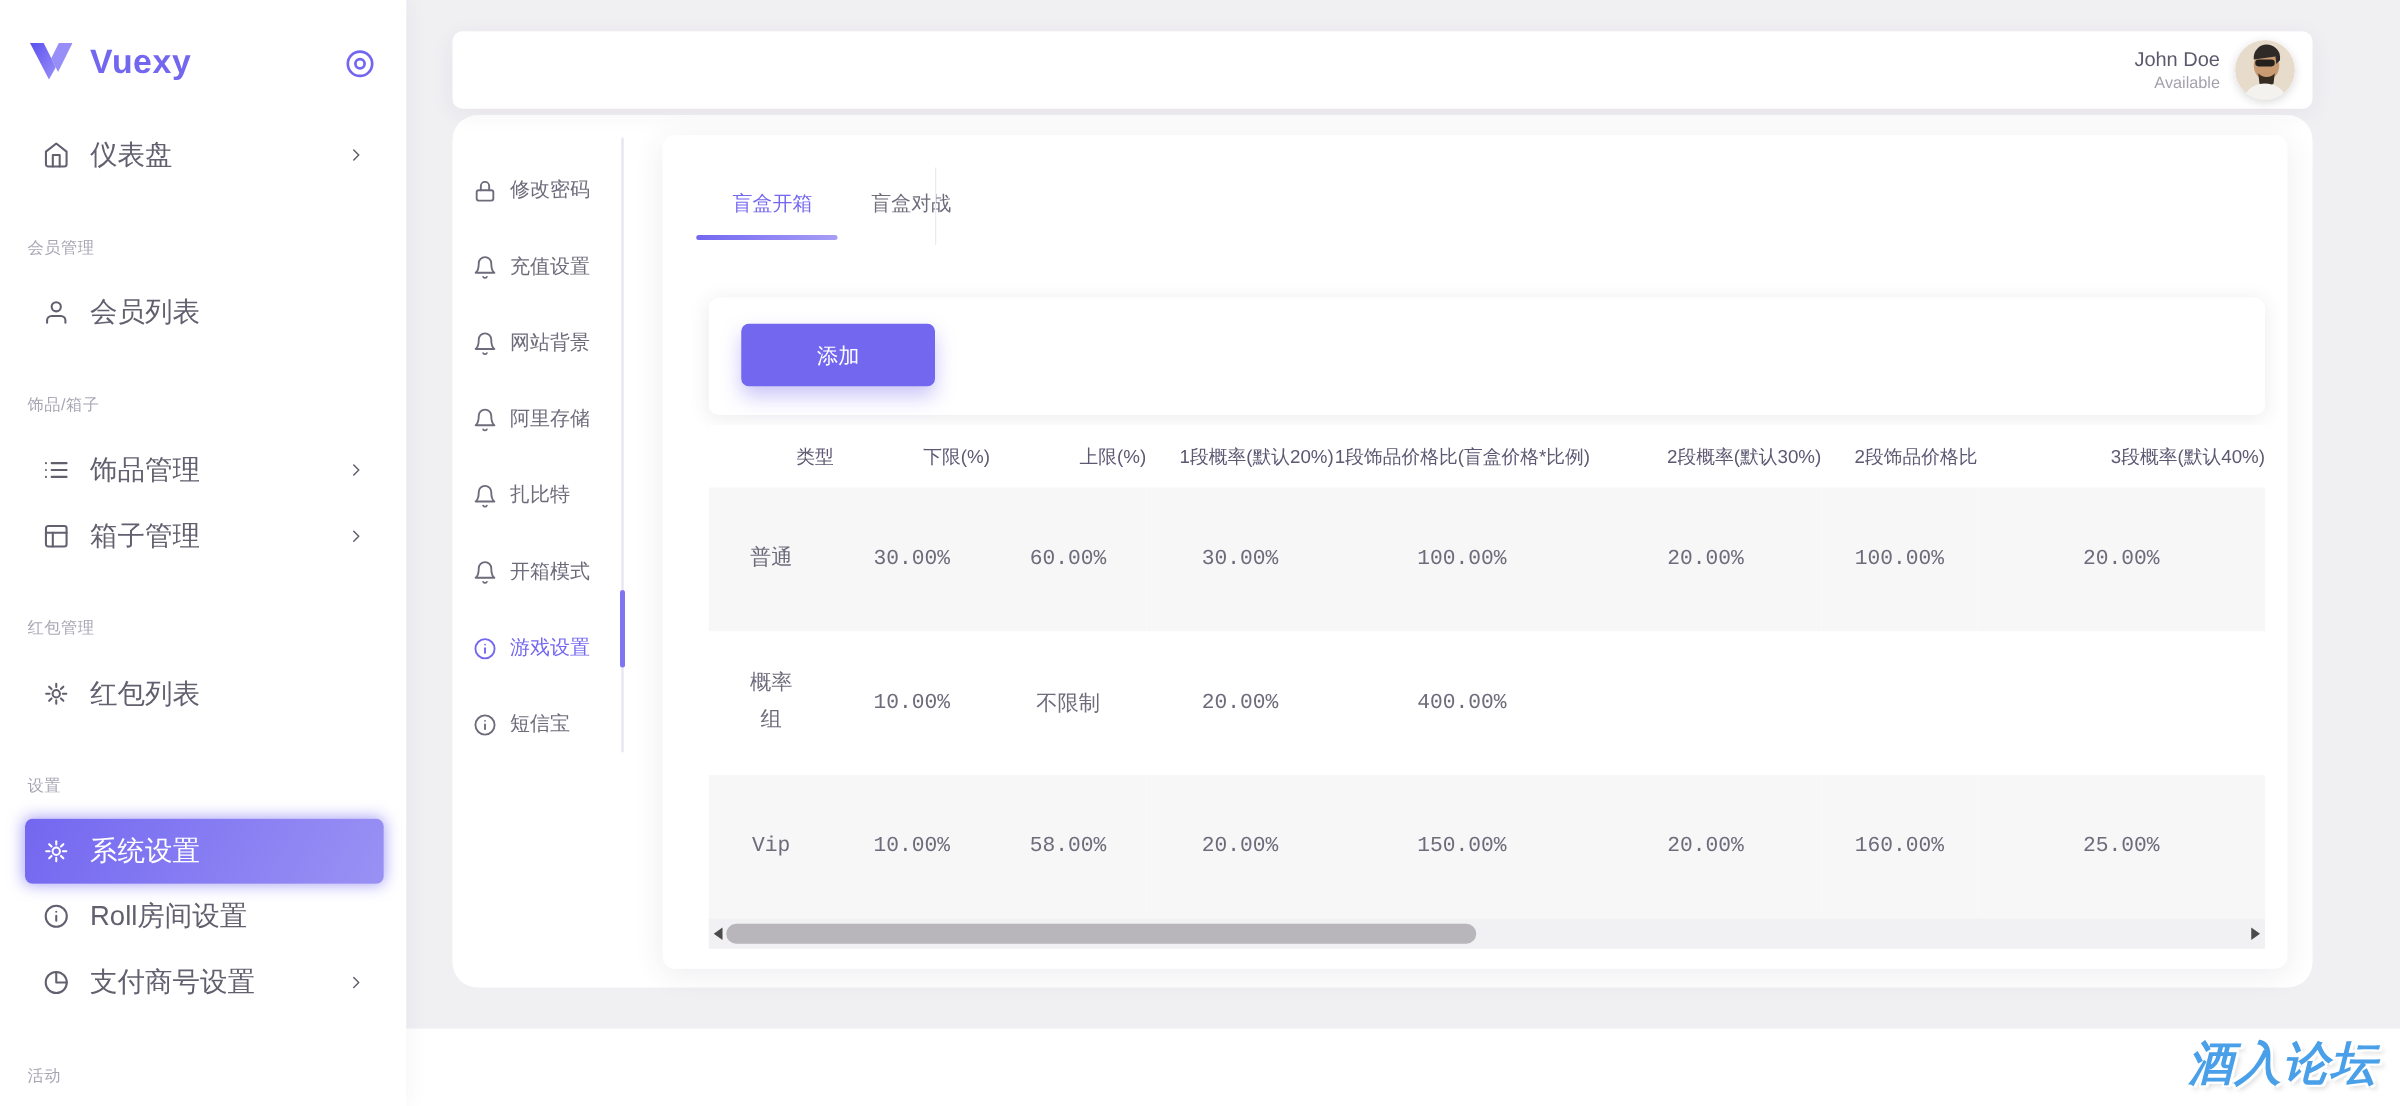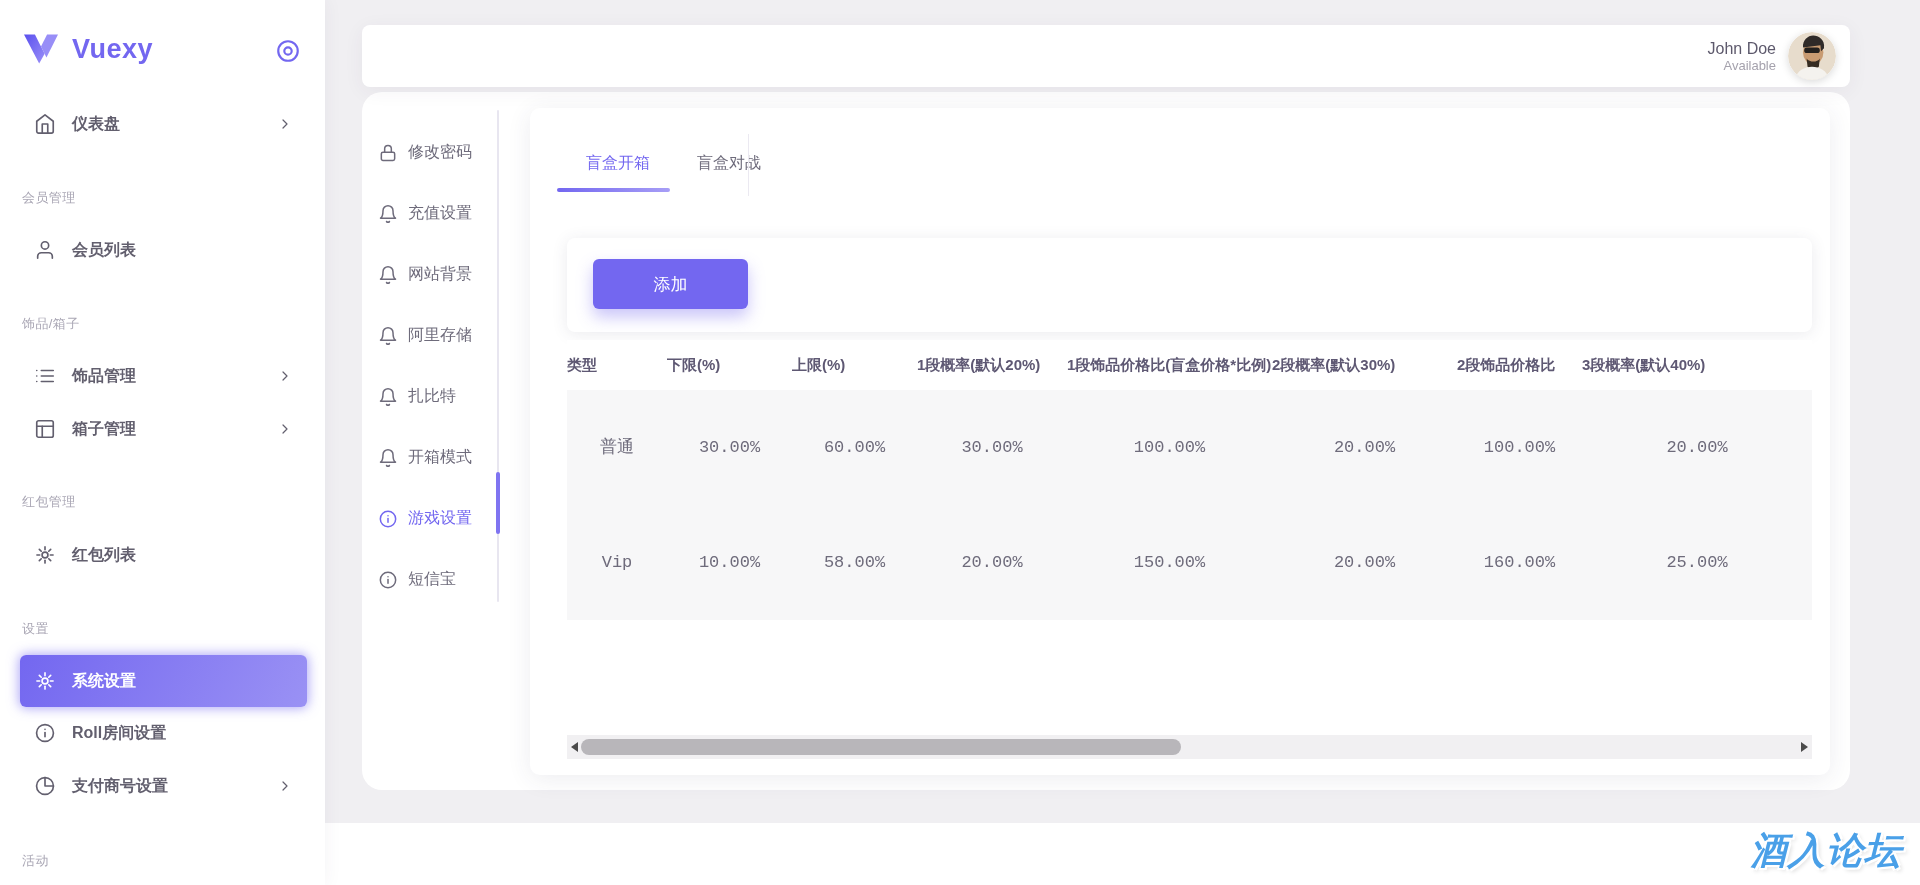--- a/index.html
+++ b/index.html
@@ -14,21 +14,21 @@
   
   #sidebar { left:0; top:0; width:325px; height:885px; background:#ffffff;
     box-shadow:0 0 18px rgba(60,55,90,0.06); z-index:5; }
   #brand { left:24px; top:26px; width:260px; height:46px; display:flex; align-items:center; gap:14px; }
   #brand .brand-text { font-size:27px; font-weight:bold; color:#7367f0; letter-spacing:0.5px; }
   #nav-toggle { right:24px; top:38px; width:26px; height:26px; color:#7367f0; }
 
   .side-item { left:20px; width:287px; height:48px; display:flex; align-items:center;
     padding:0 14px 0 14px; border-radius:6px; color:#625f6e; cursor:pointer; }
   .side-item svg { width:22px; height:22px; margin-right:16px; flex:0 0 auto; }
-  .side-item .lbl { font-size:16px; flex:1 1 auto; white-space:nowrap;font-weight:bold; }
+  .side-item .lbl { font-size:22px; flex:1 1 auto; white-space:nowrap; }
   .side-item .chev { width:16px; height:16px; margin:0; color:#625f6e; }
   .side-item.active { background:linear-gradient(118deg,#7367f0,rgba(115,103,240,0.72));
     box-shadow:0 0 12px 1px rgba(115,103,240,0.6); color:#ffffff; }
   .side-item.active .lbl { color:#ffffff; }
   .section-label { left:22px; width:280px; font-size:13px; color:#a9a6b4; letter-spacing:0.4px; white-space:nowrap; }
 
   
   #header-card { left:362px; top:25px; width:1488px; height:62px; background:#ffffff;
     border-radius:8px; box-shadow:0 4px 20px rgba(60,55,90,0.06); z-index:4;
     display:flex; align-items:center; justify-content:flex-end; padding-right:14px; }
@@ -68,21 +68,21 @@
   #add-btn { left:26px; top:21px; width:155px; height:50px; background:#7367f0; border:none;
     border-radius:6px; color:#ffffff; font-size:17px; cursor:pointer;
     box-shadow:0 8px 16px rgba(115,103,240,0.38);
     font-family:"Liberation Sans","DejaVu Sans",sans-serif; }
 
   
   #table-wrap { left:37px; top:232px; width:1245px; }
   table { width:1245px; border-collapse:collapse; table-layout:fixed; }
   col.c0{width:100px;} col.c1{width:125px;} col.c2{width:125px;} col.c3{width:150px;}
   col.c4{width:205px;} col.c5{width:185px;} col.c6{width:125px;} col.c7{width:230px;}
-  thead th { height:50px; font-size:15px; font-weight:bold; color:#5e5873; text-align:left;
+  thead th { height:50px; font-size:15px; font-weight:normal; color:#5e5873; text-align:right;
     background:#ffffff; white-space:nowrap; overflow:hidden; }
   tbody td { height:115px; font-size:17px; color:#6e6b7b; text-align:center; vertical-align:middle;font-family:Liberation Mono, monospace; }
   tbody tr.stripe { background:#f7f7f8; }
   .type-wrap { display:inline-block; width:2.4em; line-height:30px; }
 
   
   #h-scrollbar { left:37px; top:627px; width:1245px; height:24px; background:#f1f0f2; }
   #sb-thumb { left:14px; top:4px; width:600px; height:16px; background:#b8b6ba; border-radius:8px; cursor:pointer; }
   .sb-arrow { top:7px; width:0; height:0; cursor:pointer; }
   #sb-left  { left:4px;  border-top:5px solid transparent; border-bottom:5px solid transparent; border-right:7px solid #4b4b4b; }
@@ -351,20 +351,30 @@
           <tr class="stripe">
             <td><span class="type-wrap">普通</span></td>
             <td>30.00%</td>
             <td>60.00%</td>
             <td>30.00%</td>
             <td>100.00%</td>
             <td>20.00%</td>
             <td>100.00%</td>
             <td>20.00%</td>
           </tr>
+          <tr>
+            <td><span class="type-wrap">概率组</span></td>
+            <td>10.00%</td>
+            <td>不限制</td>
+            <td>20.00%</td>
+            <td>400.00%</td>
+            <td></td>
+            <td></td>
+            <td></td>
+          </tr>
           <tr class="stripe">
             <td><span class="type-wrap">Vip</span></td>
             <td>10.00%</td>
             <td>58.00%</td>
             <td>20.00%</td>
             <td>150.00%</td>
             <td>20.00%</td>
             <td>160.00%</td>
             <td>25.00%</td>
           </tr>

